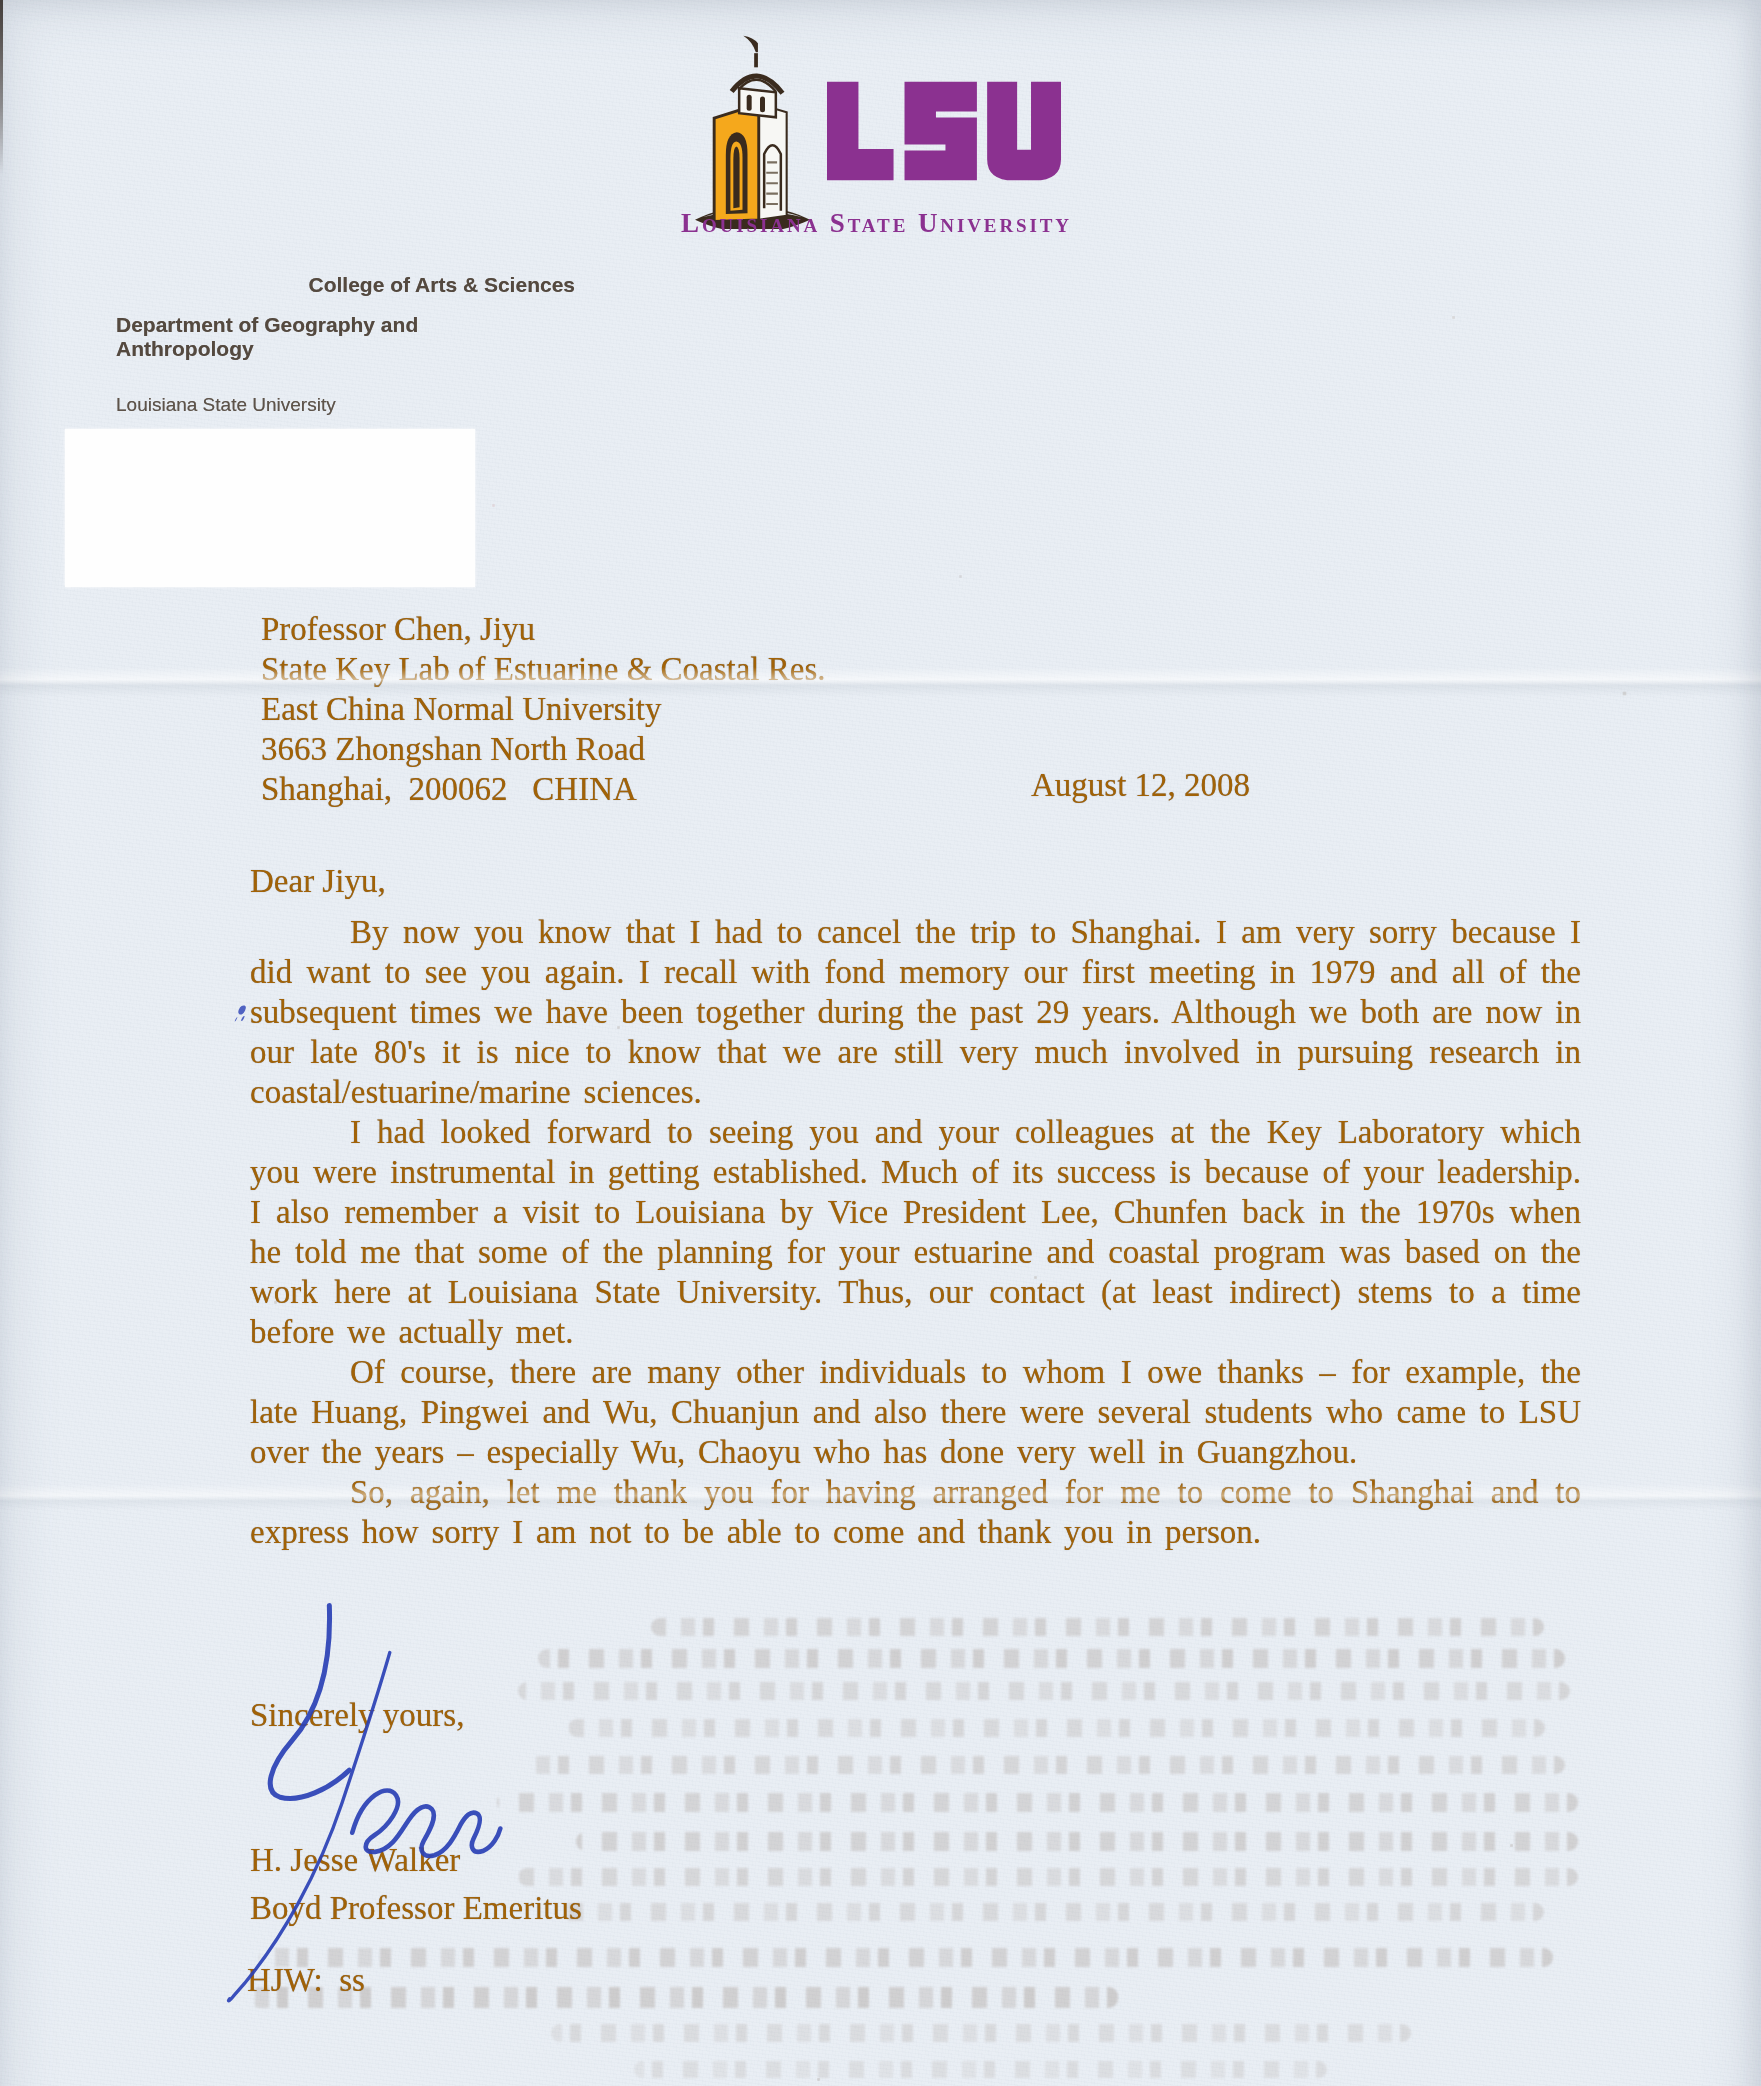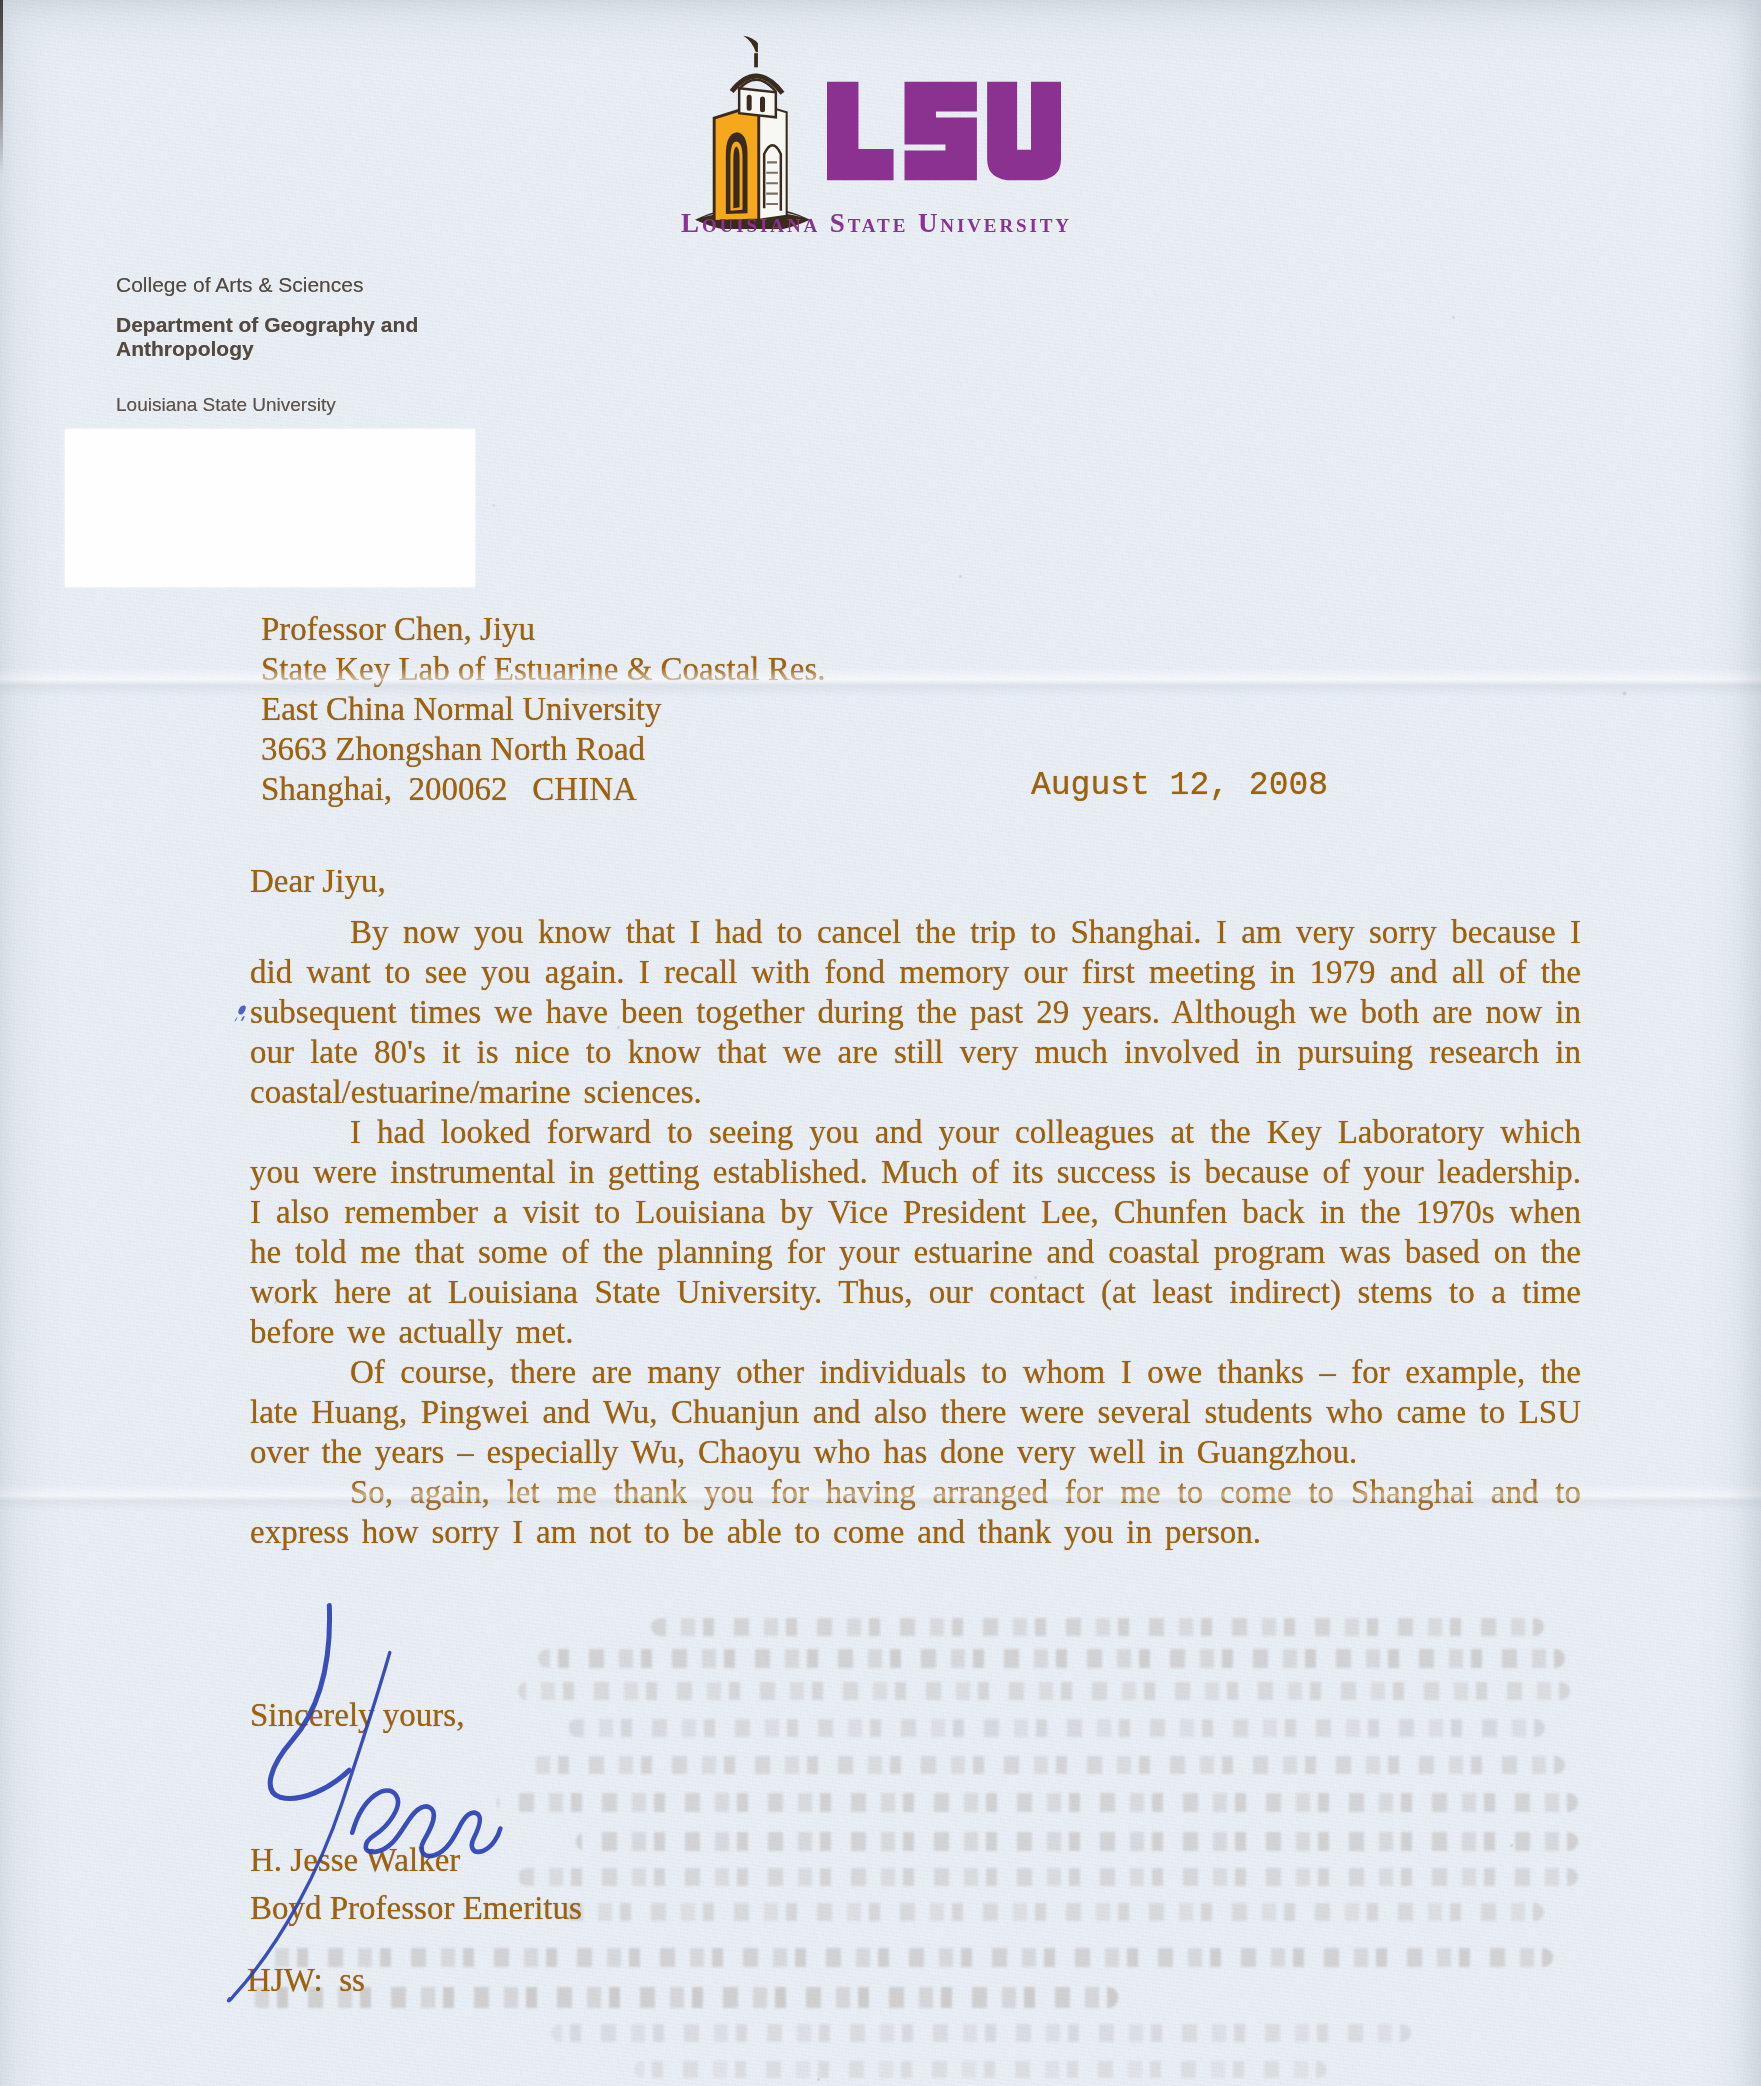--- a/index.html
+++ b/index.html
@@ -29,33 +29,33 @@
   .tower{position:absolute;left:22px;top:4.2px;width:125px;height:200px;}
   .wordmark{position:absolute;left:159px;top:54px;width:234px;height:104px;}
   .logo-caption{
     position:absolute;left:0px;top:183px;width:417px;text-align:center;
     font-family:"Liberation Serif",serif;font-variant:small-caps;font-weight:600;
     font-size:27px;letter-spacing:2.9px;color:var(--lsu_purple,#8B3190);
   }
   .sidebar{position:absolute;left:116px;top:273px;width:459px;z-index:3;
     font-family:"Liberation Sans","DejaVu Sans",sans-serif;color:#54493f;
     text-shadow:0 0 0.6px rgba(84,73,63,.55);}
-  .sidebar .college{font-size:21px;font-weight:400;letter-spacing:0;}
+  .sidebar .college{font-size:21px;font-weight:700;letter-spacing:0;text-align:right;}
   .sidebar .dept{margin-top:16px;font-size:21px;font-weight:700;line-height:24px;}
   .sidebar .univ{margin-top:33px;font-size:19px;font-weight:400;color:#5d534a;}
   .redaction{
     position:absolute;left:65px;top:429px;width:410px;height:158px;
     background:#fefefe;z-index:4;box-shadow:0 0 2.5px rgba(255,255,255,.9);
   }
   
   .scan-ink{color:#a16207;text-shadow:0 0 0.8px rgba(23,23,31,.5);}
   .recipient{position:absolute;left:261px;top:609px;z-index:3;
     font-size:33px;line-height:40px;}
   .recipient div{white-space:pre;}
-  .dateline{position:absolute;left:1031px;top:767px;z-index:3;font-size:33px;font-family:Liberation Mono, monospace;}
+  .dateline{position:absolute;left:1031px;top:767px;z-index:3;font-size:33px;}
   .salutation{position:absolute;left:250px;top:846px;z-index:3;font-size:33px;margin-top:17px;}
   .letter-body{
     position:absolute;left:250px;top:912px;width:1331px;z-index:3;
     font-size:33px;line-height:40px;text-align:justify;word-spacing:4.6px;
   }
   .letter-body p{margin:0;text-indent:100px;}
   .valediction{position:absolute;left:250px;top:1697px;z-index:3;font-size:33px;}
   .sender{position:absolute;left:250px;top:1836px;z-index:3;font-size:33px;line-height:48px;}
   .typist{position:absolute;left:247px;top:1962px;z-index:3;font-size:33px;white-space:pre;}
   

